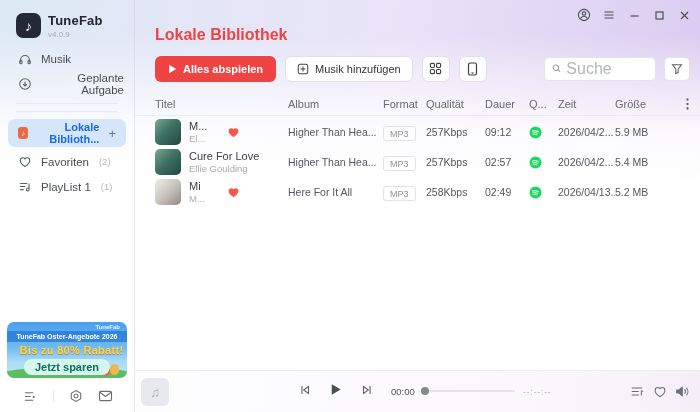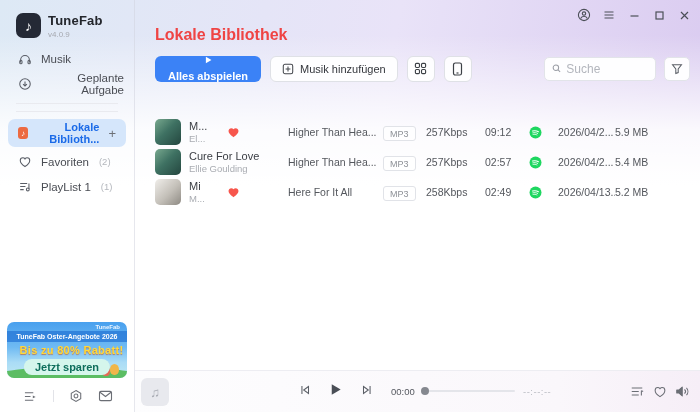--- a/index.html
+++ b/index.html
@@ -45,26 +45,26 @@
 
   .side-icons { position:absolute; bottom:9px; left:0; width:135px; display:flex; align-items:center; justify-content:center; gap:15px; color:#6b6e75; }
   .side-icons .si { cursor:pointer; display:flex; }
   .si-div { width:1px; height:12px; background:#e2e3e8; }
 
   
   .main { position:absolute; left:135px; top:0; right:0; bottom:42px; z-index:2; }
   .page-title { position:absolute; top:26px; left:20px; font-size:16px; font-weight:700; color:#ef4444; }
 
   .toolbar { position:absolute; top:55px; left:20px; right:10px; height:27px; display:flex; align-items:center; }
-  .btn-blue { height:26px; padding:0 13px; background:#3b82f6; color:#fff; border:none; border-radius:6px; font-size:11px; font-weight:600; display:flex; align-items:center; gap:6px; cursor:pointer; font-family:inherit;flex-direction:column; }
+  .btn-blue { height:26px; padding:0 13px; background:#ef4444; color:#fff; border:none; border-radius:6px; font-size:11px; font-weight:600; display:flex; align-items:center; gap:6px; cursor:pointer; font-family:inherit; }
   .btn-white { height:26px; margin-left:9px; padding:0 11px; background:rgba(255,255,255,.92); color:#33363c; border:1px solid #dfe1e6; border-radius:6px; font-size:11px; display:flex; align-items:center; gap:6px; cursor:pointer; font-family:inherit; }
   .btn-icon { width:28px; height:26px; margin-left:9px; background:rgba(255,255,255,.92); border:1px solid #dfe1e6; border-radius:6px; display:flex; align-items:center; justify-content:center; color:#3c4046; cursor:pointer; }
   .toolbar-spacer { flex:1; }
   .search-box { width:112px; height:24px; background:rgba(255,255,255,.95); border:1px solid #e2e4e9; border-radius:5px; display:flex; align-items:center; padding:0 7px; gap:5px; color:#a7aab1; }
-  .search-box input { border:none; outline:none; background:transparent; width:100%; font-size:12px; color:#45484e; font-family:inherit; }
+  .search-box input { border:none; outline:none; background:transparent; width:100%; font-size:16px; color:#45484e; font-family:inherit; }
   .search-box input::placeholder { color:#b3b6bd; }
   .btn-filter { width:26px; height:24px; margin-left:8px; background:rgba(255,255,255,.95); border:1px solid #e2e4e9; border-radius:5px; display:flex; align-items:center; justify-content:center; color:#5a5e66; cursor:pointer; }
 
   
   .grid { display:grid; grid-template-columns:133px 95px 43px 59px 44px 29px 57px 66px 1fr; align-items:center; padding:0 8px 0 20px; }
   .thead { position:absolute; top:92px; left:0; right:0; height:24px; font-size:11px; color:#686b72; border-bottom:1px solid rgba(232,233,238,.9); }
   .th { white-space:nowrap; }
   .th-more { text-align:right; color:#53565c; font-size:13px; font-weight:700; cursor:pointer; padding-right:4px; line-height:10px; }
   .tbody { position:absolute; top:117px; left:0; right:0; }
   .trow { height:30px; cursor:pointer; }
@@ -253,20 +253,31 @@
           </svg>
         <input type="text" placeholder="Suche" style="">
       </div>
       <span class="btn-filter">
         <svg width="12" height="12" viewBox="0 0 14 14" fill="none" stroke="currentColor" stroke-width="1.2">
             <path d="M1.8 2h10.4L8.4 6.8v4.4l-2.8 1V6.8z"></path>
           </svg>
       </span>
     </div>
 
+    <div class="thead grid">
+      <span class="th">Titel</span>
+      <span class="th">Album</span>
+      <span class="th">Format</span>
+      <span class="th">Qualität</span>
+      <span class="th">Dauer</span>
+      <span class="th">Q...</span>
+      <span class="th">Zeit</span>
+      <span class="th">Größe</span>
+      <span class="th th-more">⋮</span>
+    </div>
 
     <div class="tbody">
 
       <div class="trow grid">
         <div class="title-cell">
           <div class="art art-green"></div>
           <div class="tt">
             <div class="song-t">M...</div>
             <div class="song-a">El...</div>
           </div>

